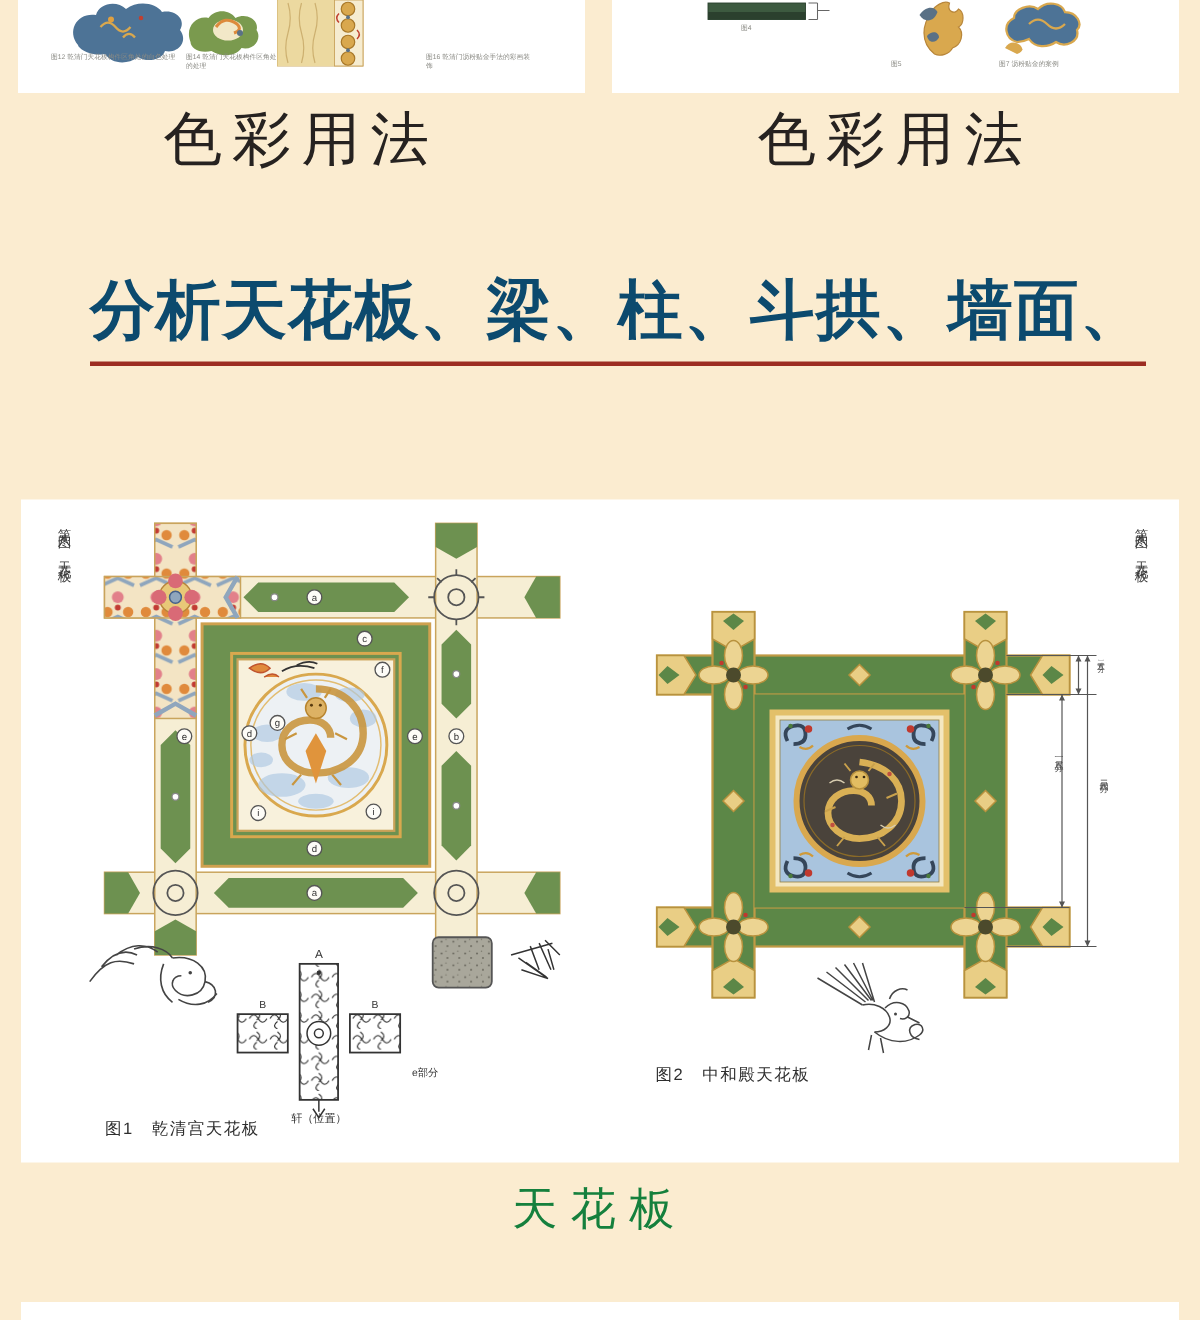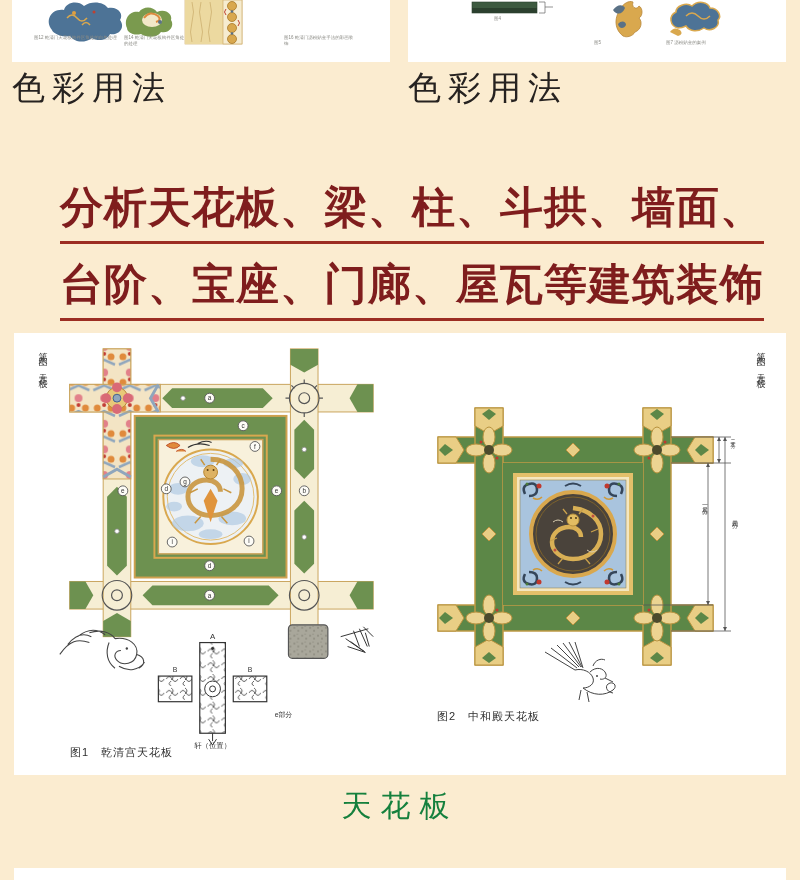--- a/index.html
+++ b/index.html
@@ -3,26 +3,26 @@
 <meta charset="utf-8">
 <style>
   html,body{margin:0;padding:0;background:#fbecd0;}
   .canvas{position:relative;width:800px;height:880px;background:#fbecd0;overflow:hidden;
           font-family:"Liberation Sans","DejaVu Sans",sans-serif;}
   .panel{position:absolute;background:#ffffff;}
   #panel-top-left{left:12px;top:0;width:378px;height:62px;}
   #panel-top-right{left:408px;top:0;width:378px;height:62px;}
   #panel-bottom{left:14px;top:868px;width:772px;height:12px;}
   #plate{left:14px;top:333px;width:772px;height:442px;}
-  .gallery-label{position:absolute;top:66px;width:378px;
-    font-family:"Liberation Serif","DejaVu Serif",serif;font-size:33px;letter-spacing:7px;color:#262220;}
+  .gallery-label{position:absolute;top:66px;width:378px;text-align:center;
+    font-family:"Liberation Serif","DejaVu Serif",serif;font-size:39px;letter-spacing:7px;color:#262220;}
   #gallery-label-left{left:12px;}
   #gallery-label-right{left:408px;}
   .tinycap{position:absolute;font-size:4.5px;line-height:5.5px;color:#8a8a84;letter-spacing:0;}
-  .headline{position:absolute;left:60px;top:184px;color:#7f1d1d;font-weight:bold;font-size:43px;}
+  .headline{position:absolute;left:60px;top:184px;color:#0c4a6e;font-weight:bold;font-size:43px;}
   .headline .hl{display:table;white-space:nowrap;line-height:47px;letter-spacing:1px;
     border-bottom:3px solid #9c2d22;padding-bottom:10px;margin-bottom:17px;}
   .vlabel{position:absolute;writing-mode:vertical-rl;font-size:9px;color:#3a3a3a;
     letter-spacing:3px;font-family:"Liberation Sans","DejaVu Sans",sans-serif;}
   .figcap{position:absolute;font-size:11px;color:#2e2e2e;letter-spacing:1px;}
   .dimlabel{position:absolute;writing-mode:vertical-rl;font-size:6px;color:#4a4a4a;letter-spacing:1px;}
   #section-label{position:absolute;left:0;top:786px;width:800px;text-align:center;
     font-family:"Liberation Serif","DejaVu Serif",serif;font-size:30px;letter-spacing:9px;color:#15803d;}
   svg{position:absolute;display:block;}
 </style>
@@ -86,21 +86,20 @@
     <div class="tinycap" style="left:86px;top:16px">图4</div>
     <div class="tinycap" style="left:186px;top:40px">图5</div>
     <div class="tinycap" style="left:258px;top:40px;width:70px">图7 沥粉贴金的案例</div>
   </div>
 
   <div class="gallery-label" id="gallery-label-left">色彩用法</div>
   <div class="gallery-label" id="gallery-label-right">色彩用法</div>
 
   <div class="headline">
     <div class="hl">分析天花板、梁、柱、斗拱、墙面、</div>
-    <div class="hl">台阶、宝座、门廊、屋瓦等建筑装饰</div>
   </div>
 
   <div class="panel" id="plate">
 
     <div class="vlabel" style="left:22px;top:12px">第八图　天花板</div>
     <div class="vlabel" style="left:740px;top:12px">第八图　天花板</div>
 
     <svg style="left:26px;top:8px" width="355" height="409" viewBox="0 0 360 415">
       <defs>
         <pattern id="orn1" width="26" height="26" patternUnits="userSpaceOnUse">

